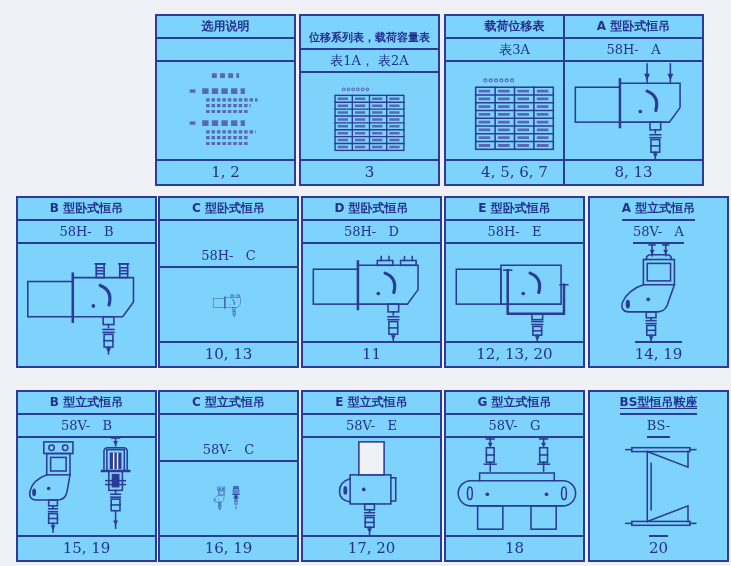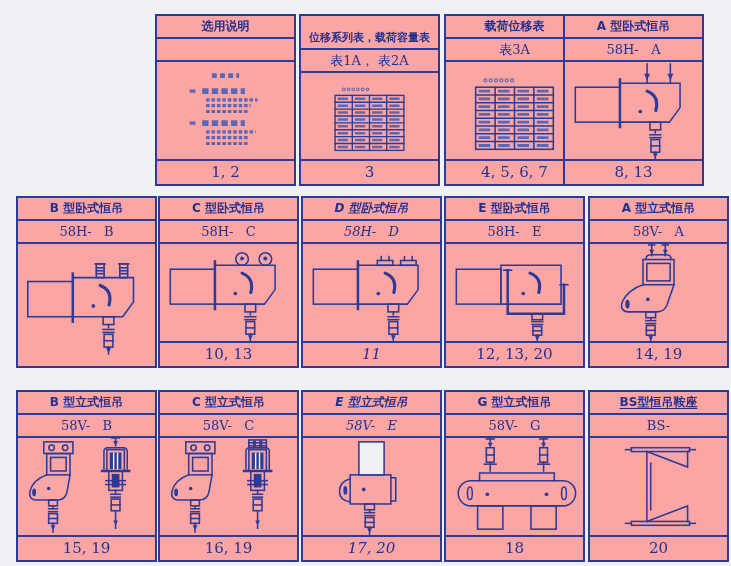--- a/index.html
+++ b/index.html
@@ -6,21 +6,21 @@
   *{box-sizing:border-box;}
   .page{
     position:relative;width:731px;height:566px;
     background:#eff1f7;
     font-family:"DejaVu Sans","Liberation Sans",sans-serif;
     color:#22308e;overflow:hidden;
   }
   .cell{
     position:absolute;width:141px;height:172px;
     border:2px solid #2b3b96;display:flex;flex-direction:column;
-    background:#fca5a5;
+    background:#7dd3fc;
   }
   .t{
     height:23px;line-height:21px;text-align:center;
     font-size:12px;font-weight:bold;letter-spacing:0px;
     border-bottom:2px solid #2b3b96;white-space:nowrap;overflow:hidden;
   }
   .t.small{font-size:11px;margin-top:11px;}
   .u{text-decoration:underline;text-underline-offset:2px;}
   .s{
     height:23px;line-height:21px;text-align:center;
@@ -30,21 +30,21 @@
   .b{flex:1;overflow:hidden;}
   .b svg{display:block;width:100%;height:100%;}
   .f{
     height:25px;line-height:23px;text-align:center;
     font-size:15px;font-family:"DejaVu Serif","Liberation Serif",serif;
     border-top:2px solid #2b3b96;white-space:pre;
   }
   
   .r1{top:14px;}  .r2{top:196px;} .r3{top:390px;}
   .r1.c1{left:155px;} .r1.c2{left:299px;} .r1.c3{left:444px;} .r1.c4{left:563px;}
-  .rx.c1{left:16px;} .rx.c2{left:158px;} .rx.c3{left:301px;font-style:italic;} .rx.c4{left:444px;} .rx.c5{left:588px;}
+  .rx.c1{left:16px;} .rx.c2{left:158px;gap:24px;} .rx.c3{left:301px;} .rx.c4{left:444px;} .rx.c5{left:588px;align-items:center;}
   
   svg .ln{stroke:#2b3b96;fill:none;stroke-width:1.6;stroke-linecap:square;}
   svg .tk{stroke:#2b3b96;fill:none;stroke-width:2.6;stroke-linecap:square;}
   svg .lv{stroke:#2b3b96;fill:none;stroke-width:3.2;stroke-linecap:round;}
   svg .fl{fill:#2b3b96;stroke:none;}
   svg .pg{fill:#eff1f7;stroke:#2b3b96;stroke-width:1.6;}
   svg .mu{stroke:#5a68b4;fill:none;stroke-linecap:butt;}
   svg .dk{fill:#2b3b96;stroke:none;}
   svg .wg{stroke:#eff1f7;stroke-width:1.5;fill:none;}
 </style>

